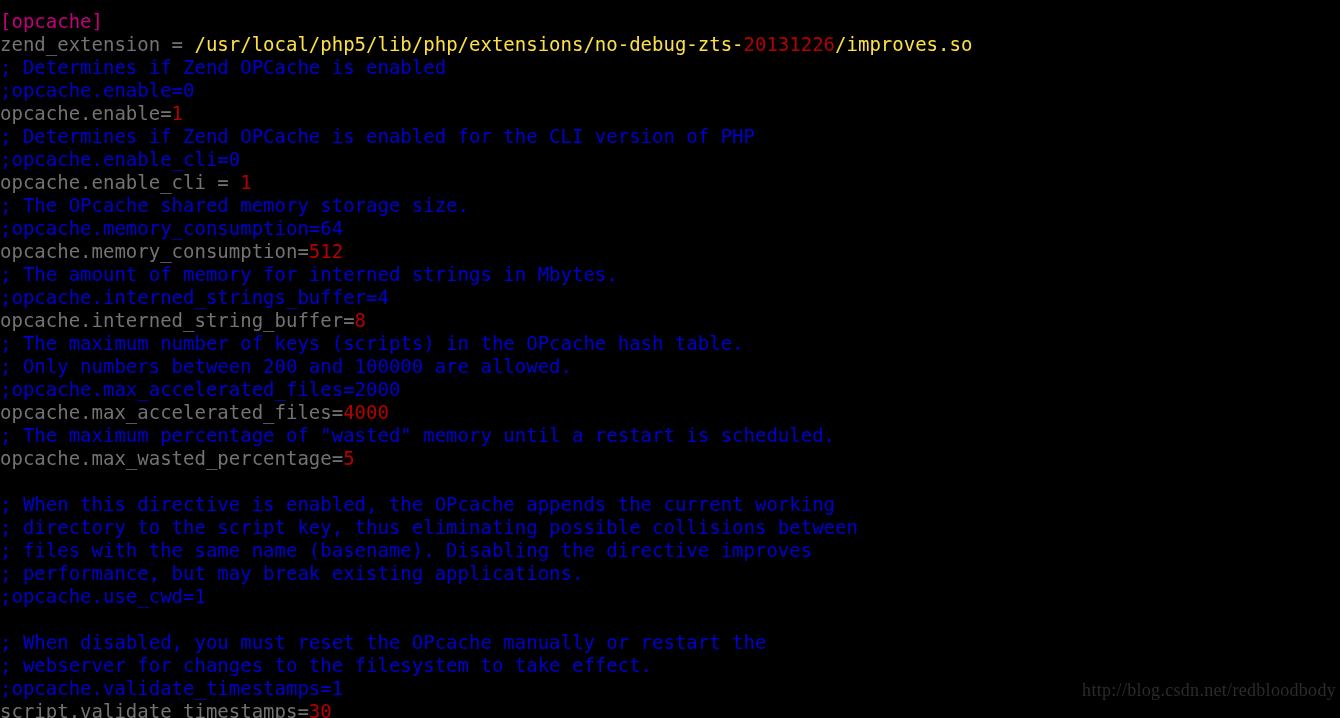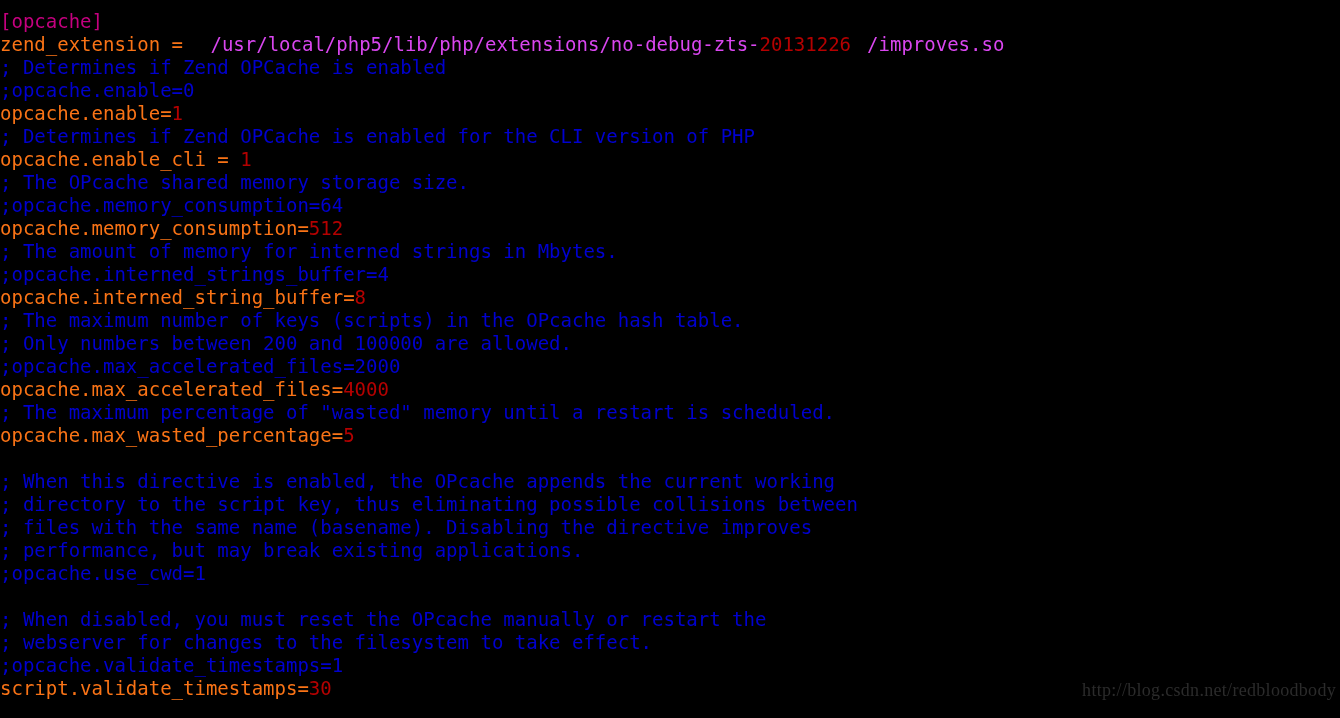--- a/index.html
+++ b/index.html
@@ -43,23 +43,23 @@
   }
 
   
   .line > span {
     font-family: "DejaVu Sans Mono", "Liberation Mono", monospace;
     font-size: 19px;
   }
 
   .tok-section  { color: #c5007f; }
   .tok-comment  { color: #0000cf; }
-  .tok-key      { color: #f97316; }
+  .tok-key      { color: #737373; }
   .tok-value    { color: #b50000; }
-  .tok-path     { color: #d946ef; margin-left: 16px; }
+  .tok-path     { color: #fde047; }
   .tok-blank    { color: #000000; }
 
   .watermark {
     position: absolute;
     right: 4px;
     bottom: 17px;
     color: #2b2b2b;
     font-family: Liberation Serif, serif;
     font-size: 18px;
     letter-spacing: 0.3px;
@@ -71,20 +71,21 @@
 <body>
 
 <div id="editor">
   <div class="code-area" id="code-area">
       <div class="line"><span class="tok-section">[opcache]</span></div>
       <div class="line"><span class="tok-key">zend_extension = </span><span class="tok-path">/usr/local/php5/lib/php/extensions/no-debug-zts-</span><span class="tok-value">20131226</span><span class="tok-path">/improves.so</span></div>
       <div class="line"><span class="tok-comment">; Determines if Zend OPCache is enabled</span></div>
       <div class="line"><span class="tok-comment">;opcache.enable=0</span></div>
       <div class="line"><span class="tok-key">opcache.enable=</span><span class="tok-value">1</span></div>
       <div class="line"><span class="tok-comment">; Determines if Zend OPCache is enabled for the CLI version of PHP</span></div>
+      <div class="line"><span class="tok-comment">;opcache.enable_cli=0</span></div>
       <div class="line"><span class="tok-key">opcache.enable_cli = </span><span class="tok-value">1</span></div>
       <div class="line"><span class="tok-comment">; The OPcache shared memory storage size.</span></div>
       <div class="line"><span class="tok-comment">;opcache.memory_consumption=64</span></div>
       <div class="line"><span class="tok-key">opcache.memory_consumption=</span><span class="tok-value">512</span></div>
       <div class="line"><span class="tok-comment">; The amount of memory for interned strings in Mbytes.</span></div>
       <div class="line"><span class="tok-comment">;opcache.interned_strings_buffer=4</span></div>
       <div class="line"><span class="tok-key">opcache.interned_string_buffer=</span><span class="tok-value">8</span></div>
       <div class="line"><span class="tok-comment">; The maximum number of keys (scripts) in the OPcache hash table.</span></div>
       <div class="line"><span class="tok-comment">; Only numbers between 200 and 100000 are allowed.</span></div>
       <div class="line"><span class="tok-comment">;opcache.max_accelerated_files=2000</span></div>

